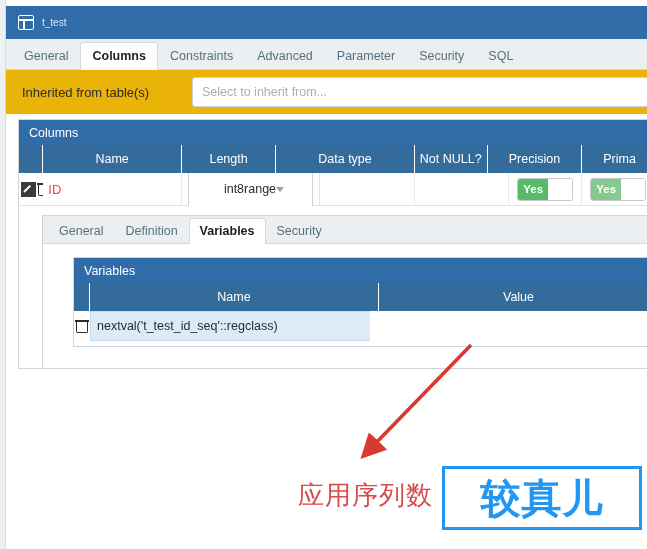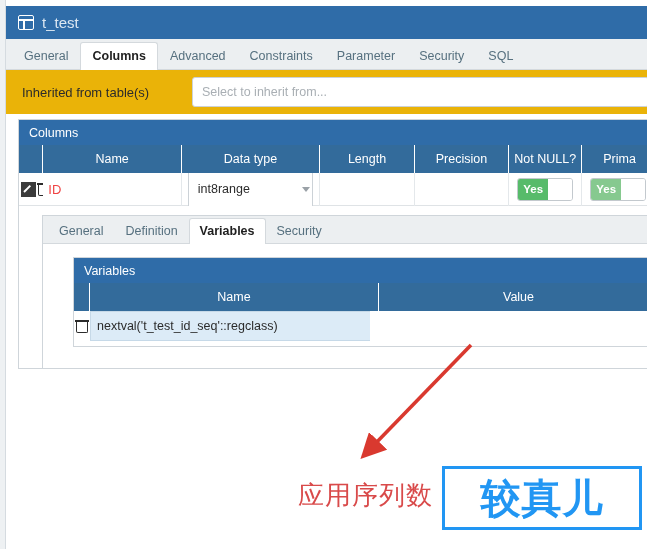--- a/index.html
+++ b/index.html
@@ -61,21 +61,21 @@
   }
   #title-bar .tb-icon::after {
     content: "";
     position: absolute;
     top: 3px; bottom: 0; left: 4px;
     width: 1.6px;
     background: #ffffff;
   }
   #title-bar .tb-text {
     color: #dbe7f2;
-    font-size: 15px;
+    font-size: 10px;
   }
 
   
   #tab-strip {
     position: absolute;
     left: 6px; top: 39px;
     width: 641px; height: 31px;
     background: #eceff1;
     border-bottom: 1px solid #d4d9dd;
     box-sizing: border-box;
@@ -251,21 +251,21 @@
     flex: 1;
     border: 1px solid #ccd2d7;
     border-radius: 3px;
     background: #ffffff;
     display: flex;
     align-items: center;
     padding: 0 2px 0 9px;
     box-sizing: border-box;
     font-size: 12.5px;
     color: #2b2b2b;
-    justify-content: space-between;
+    justify-content: center;
   }
   .caret {
     width: 0; height: 0;
     border-left: 4px solid transparent;
     border-right: 4px solid transparent;
     border-top: 5px solid #9aa1a7;
   }
   .toggle {
     display: flex;
     width: 56px;
@@ -447,42 +447,42 @@
   <div id="left-rail"></div>
 
   <div id="title-bar">
     <span class="tb-icon"></span>
     <span class="tb-text">t_test</span>
   </div>
 
   <div id="tab-strip">
     <div class="mtab">General</div>
     <div class="mtab active">Columns</div>
+    <div class="mtab">Constraints</div>
     <div class="mtab">Advanced</div>
-    <div class="mtab">Constraints</div>
     <div class="mtab">Parameter</div>
     <div class="mtab">Security</div>
     <div class="mtab">SQL</div>
   </div>
 
   <div id="inherit-row">
     <div id="inherit-label">Inherited from table(s)</div>
     <div id="inherit-select">Select to inherit from...</div>
   </div>
 
   <div id="columns-panel">
     <div id="columns-panel-head">Columns</div>
 
     <div id="columns-grid-head">
       <div class="cg cw-act"></div>
       <div class="cg cw-name">Name</div>
+      <div class="cg cw-len">Length</div>
       <div class="cg cw-type">Data type</div>
-      <div class="cg cw-len">Length</div>
+      <div class="cg cw-nn">Not NULL?</div>
       <div class="cg cw-prec">Precision</div>
-      <div class="cg cw-nn">Not NULL?</div>
       <div class="cg cw-pk">Prima</div>
     </div>
 
     <div id="columns-row">
       <div class="cc cw-act" style="border-right:none;">
         <span class="icon-edit"></span>
         <span class="icon-trash"></span>
       </div>
       <div class="cc cw-name">
         <span class="cell-text">ID</span>

